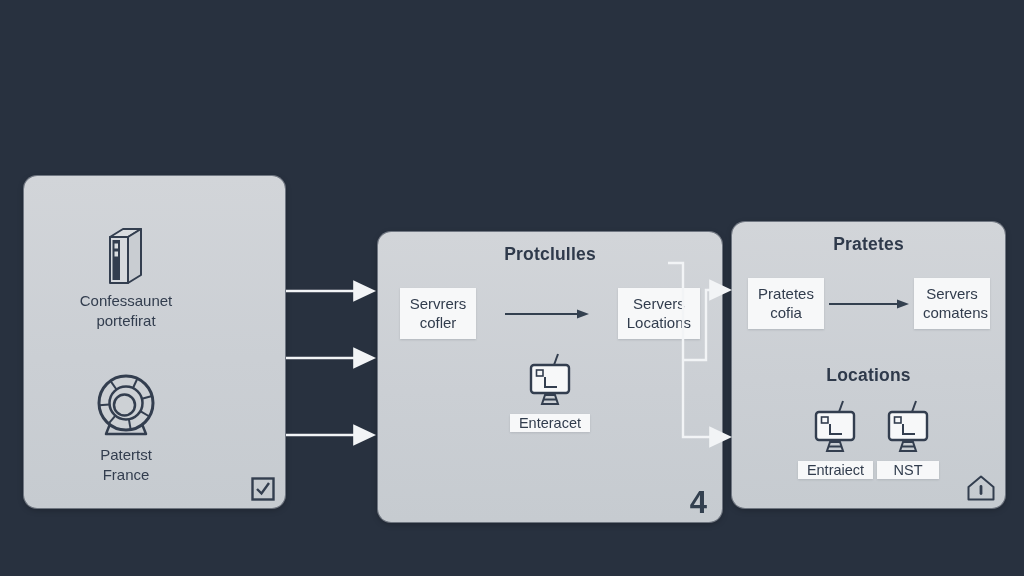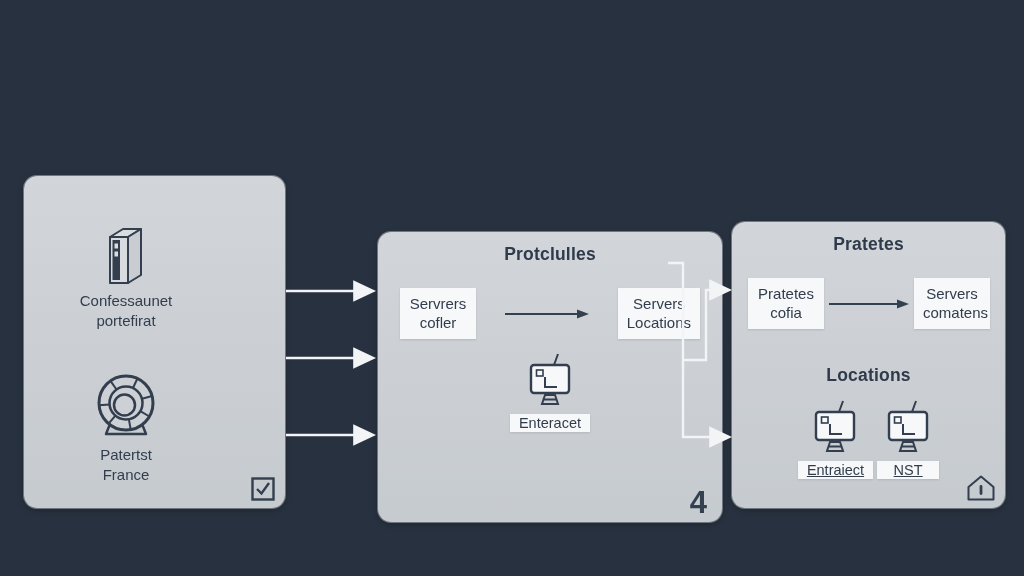--- a/index.html
+++ b/index.html
@@ -29,21 +29,21 @@
   .panel-right .flow-row{padding:0 28px 0 16px;}
   .flow-box{
     background:#f7f8f9;padding:7px 9px;min-width:58px;text-align:center;
     font-size:15px;line-height:1.24;color:#313c4d;
     box-shadow:0 1px 2px rgba(25,35,50,.15);
   }
   .flow-box span{display:block;}
   .flow-arrow{flex-shrink:0;margin:0 5px;}
   .node-row{display:flex;justify-content:center;margin-top:14px;}
   .panel-mid .node-row{gap:62px;}
-  .panel-right .node-row{gap:4px;text-decoration:underline;}
+  .panel-right .node-row{gap:4px;}
   .node{display:flex;flex-direction:column;align-items:center;}
   .node-label{
     background:#f7f8f9;margin-top:7px;padding:1px 9px;font-size:14.5px;
     color:#313c4d;box-shadow:0 1px 2px rgba(25,35,50,.12);min-width:44px;text-align:center;
   }
   .badge{position:absolute;right:15px;bottom:4px;font-size:31px;font-weight:600;color:#33404f;line-height:1;}
   .corner{position:absolute;right:9px;bottom:6px;line-height:0;}
   svg .ink{stroke:#333e4f;fill:none;stroke-width:2;}
 </style>
 </head>

